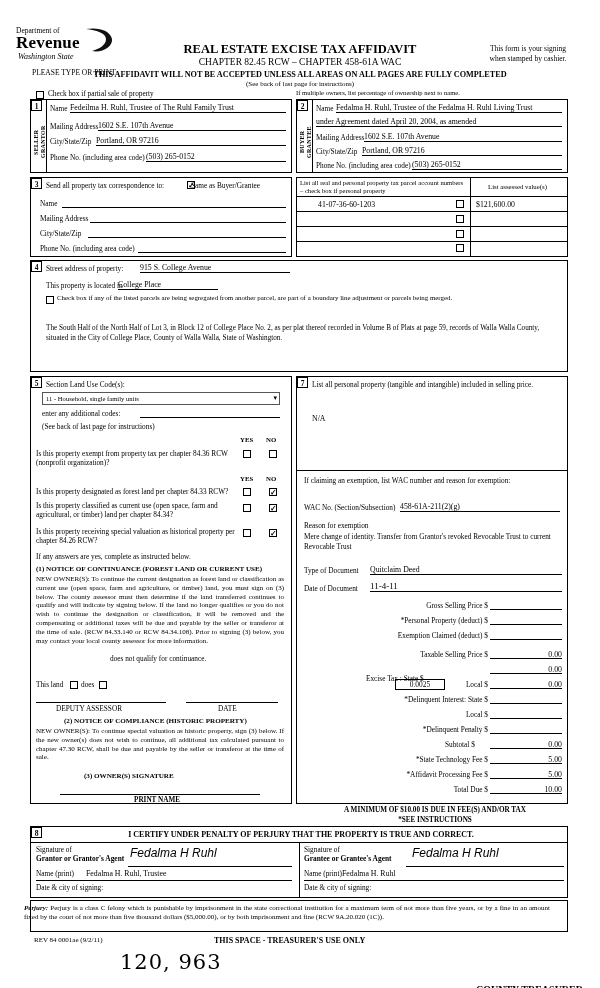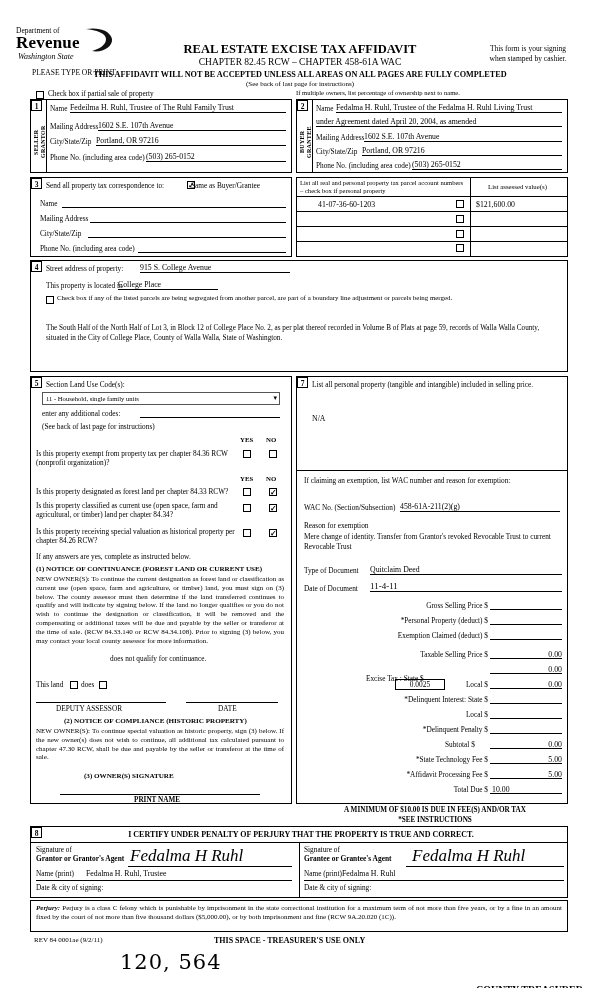--- a/index.html
+++ b/index.html
@@ -21,21 +21,21 @@
   .vert{position:absolute;writing-mode:vertical-rl;transform:rotate(180deg);font-size:6px;font-weight:bold;text-align:center;letter-spacing:.3px;line-height:1.1;}
   .lbl{position:absolute;font-size:7.3px;}
   .val{position:absolute;font-size:7.8px;font-family:"Liberation Serif",serif;}
   .ul{border-bottom:1px solid #000;}
   .cb{position:absolute;width:8px;height:8px;border:1px solid #000;box-sizing:border-box;}
   .cbx{position:absolute;width:8px;height:8px;border:1px solid #000;box-sizing:border-box;font-size:8px;line-height:7px;text-align:center;font-weight:bold;}
   .b{font-weight:bold;}
   .line{position:absolute;background:#000;height:1px;}
   .vline{position:absolute;background:#000;width:1px;}
   .ital{font-style:italic;}
-  .script{font-family:Liberation Serif, serif;font-style:italic;font-size:17px;}
+  .script{font-family:Liberation Sans, sans-serif;font-style:italic;font-size:12px;}
   .footer{position:absolute;font-size:7px;}
   .handwrite{font-family:"DejaVu Serif",serif;font-size:21px;letter-spacing:1px;}
 </style>
 </head>
 <body>
 
 <div class="page">
 
   <div class="hdr">
     <div class="dept">Department of</div>
@@ -239,21 +239,21 @@
     <div class="lbl" style="left:380px;top:755px;text-align:right;width:108px;">*State Technology Fee $</div>
     <div class="line" style="left:490px;top:763px;width:72px;"></div>
     <div class="val" style="left:492px;top:755px;width:70px;text-align:right;">5.00</div>
 
     <div class="lbl" style="left:370px;top:770px;text-align:right;width:118px;">*Affidavit Processing Fee $</div>
     <div class="line" style="left:490px;top:778px;width:72px;"></div>
     <div class="val" style="left:492px;top:770px;width:70px;text-align:right;">5.00</div>
 
     <div class="lbl" style="left:420px;top:785px;text-align:right;width:68px;">Total Due $</div>
     <div class="line" style="left:490px;top:793px;width:72px;"></div>
-    <div class="val" style="left:492px;top:785px;width:70px;text-align:left;">10.00</div>
+    <div class="val" style="left:492px;top:785px;width:70px;text-align:right;">10.00</div>
   </div>
 
   <div class="lbl b" style="left:310px;top:806px;font-size:7.2px;width:250px;text-align:center;">A MINIMUM OF $10.00 IS DUE IN FEE(S) AND/OR TAX</div>
   <div class="lbl b" style="left:310px;top:816px;font-size:7.2px;width:250px;text-align:center;">*SEE INSTRUCTIONS</div>
 
   <div class="frame" style="left:30px;top:826px;width:538px;height:72px;"></div>
   <div class="num" style="left:31px;top:827px;">8</div>
   <div class="lbl b" style="left:46px;top:830px;width:510px;text-align:center;font-size:8px;">I CERTIFY UNDER PENALTY OF PERJURY THAT THE PROPERTY IS TRUE AND CORRECT.</div>
   <div class="line" style="left:31px;top:842px;width:536px;"></div>
   <div class="vline" style="left:299px;top:842px;height:55px;"></div>
@@ -270,23 +270,23 @@
   <div class="lbl" style="left:304px;top:845px;">Signature of</div>
   <div class="lbl b" style="left:304px;top:854px;font-size:7.4px;">Grantee or Grantee's Agent</div>
   <div class="script" style="position:absolute;left:412px;top:846px;">Fedalma H Ruhl</div>
   <div class="line" style="left:406px;top:866px;width:158px;"></div>
   <div class="lbl" style="left:304px;top:869px;">Name (print)</div>
   <div class="val" style="left:342px;top:869px;">Fedalma H. Ruhl</div>
   <div class="line" style="left:304px;top:880px;width:260px;"></div>
   <div class="lbl" style="left:304px;top:883px;">Date &amp; city of signing:</div>
 
   <div class="frame" style="left:30px;top:900px;width:538px;height:32px;"></div>
-  <div class="lbl" style="left:36px;top:904px;width:526px;line-height:1.3;font-size:7px;text-align:justify;">
+  <div class="lbl" style="left:24px;top:904px;width:526px;line-height:1.3;font-size:7px;text-align:justify;">
     <span class="b ital">Perjury:</span>
     <span>Perjury is a class C felony which is punishable by imprisonment in the state correctional institution for a maximum term of not more than five years, or by a fine in an amount fixed by the court of not more than five thousand dollars ($5,000.00), or by both imprisonment and fine (RCW 9A.20.020 (1C)).</span>
   </div>
 
   <div class="footer" style="left:34px;top:936px;">REV 84 0001ae (9/2/11)</div>
   <div class="footer b" style="left:214px;top:936px;font-size:8px;">THIS SPACE - TREASURER'S USE ONLY</div>
   <div class="footer b" style="left:476px;top:936px;font-size:10px;margin-top:48px;">COUNTY TREASURER</div>
-  <div class="handwrite" style="position:absolute;left:120px;top:950px;">120, 564</div>
+  <div class="handwrite" style="position:absolute;left:120px;top:950px;">120, 963</div>
 
 </div>
 
 </body></html>

